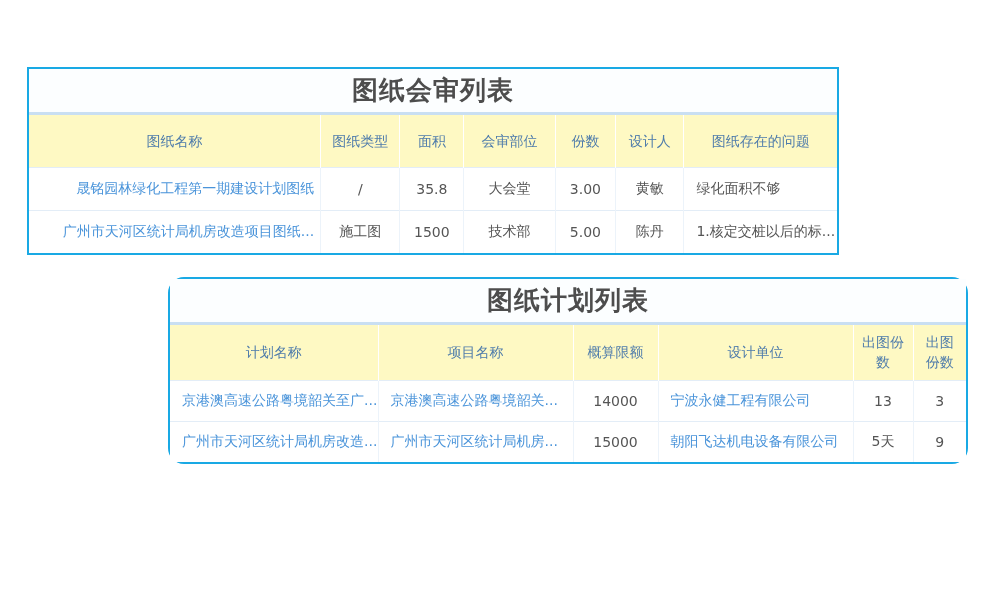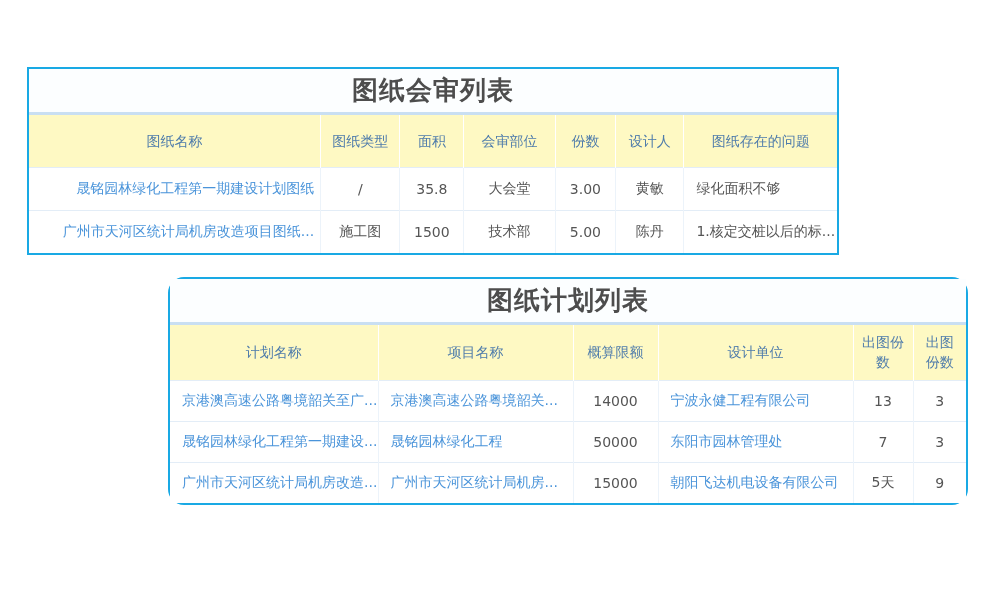--- a/index.html
+++ b/index.html
@@ -130,28 +130,20 @@
       <tbody>
         <tr>
           <td class="left link">京港澳高速公路粤境韶关至广...</td>
           <td class="left link">京港澳高速公路粤境韶关...</td>
           <td>14000</td>
           <td class="left link">宁波永健工程有限公司</td>
           <td>13</td>
           <td>3</td>
         </tr>
         <tr>
-          <td class="left link">晟铭园林绿化工程第一期建设...</td>
-          <td class="left link">晟铭园林绿化工程</td>
-          <td>50000</td>
-          <td class="left link">东阳市园林管理处</td>
-          <td>7</td>
-          <td>3</td>
-        </tr>
-        <tr>
           <td class="left link">广州市天河区统计局机房改造...</td>
           <td class="left link">广州市天河区统计局机房...</td>
           <td>15000</td>
           <td class="left link">朝阳飞达机电设备有限公司</td>
           <td>5天</td>
           <td>9</td>
         </tr>
       </tbody>
     </table>
   </div>

